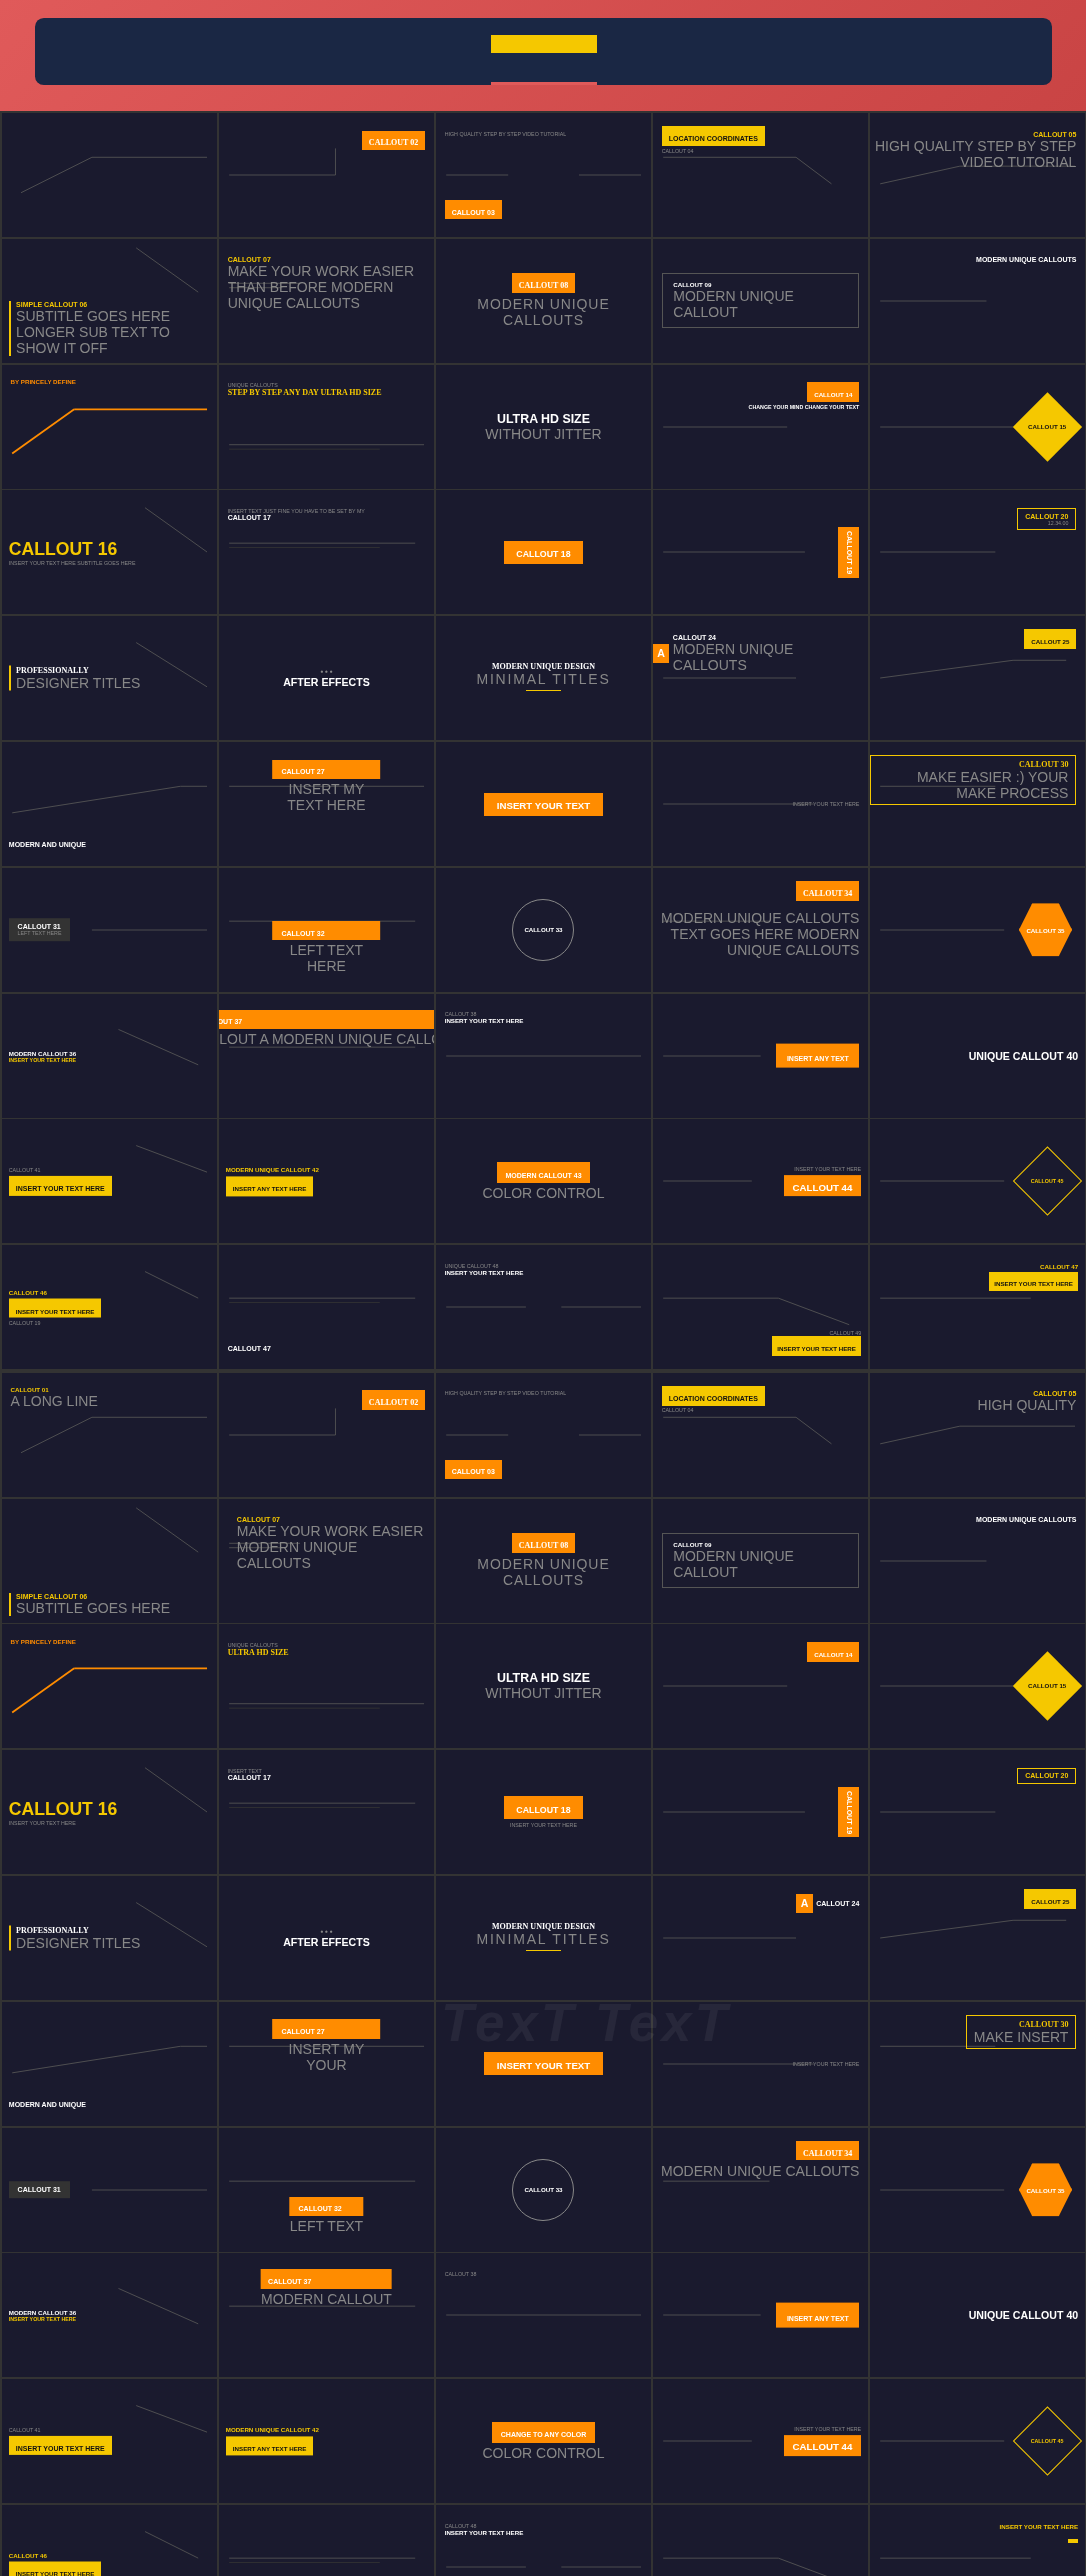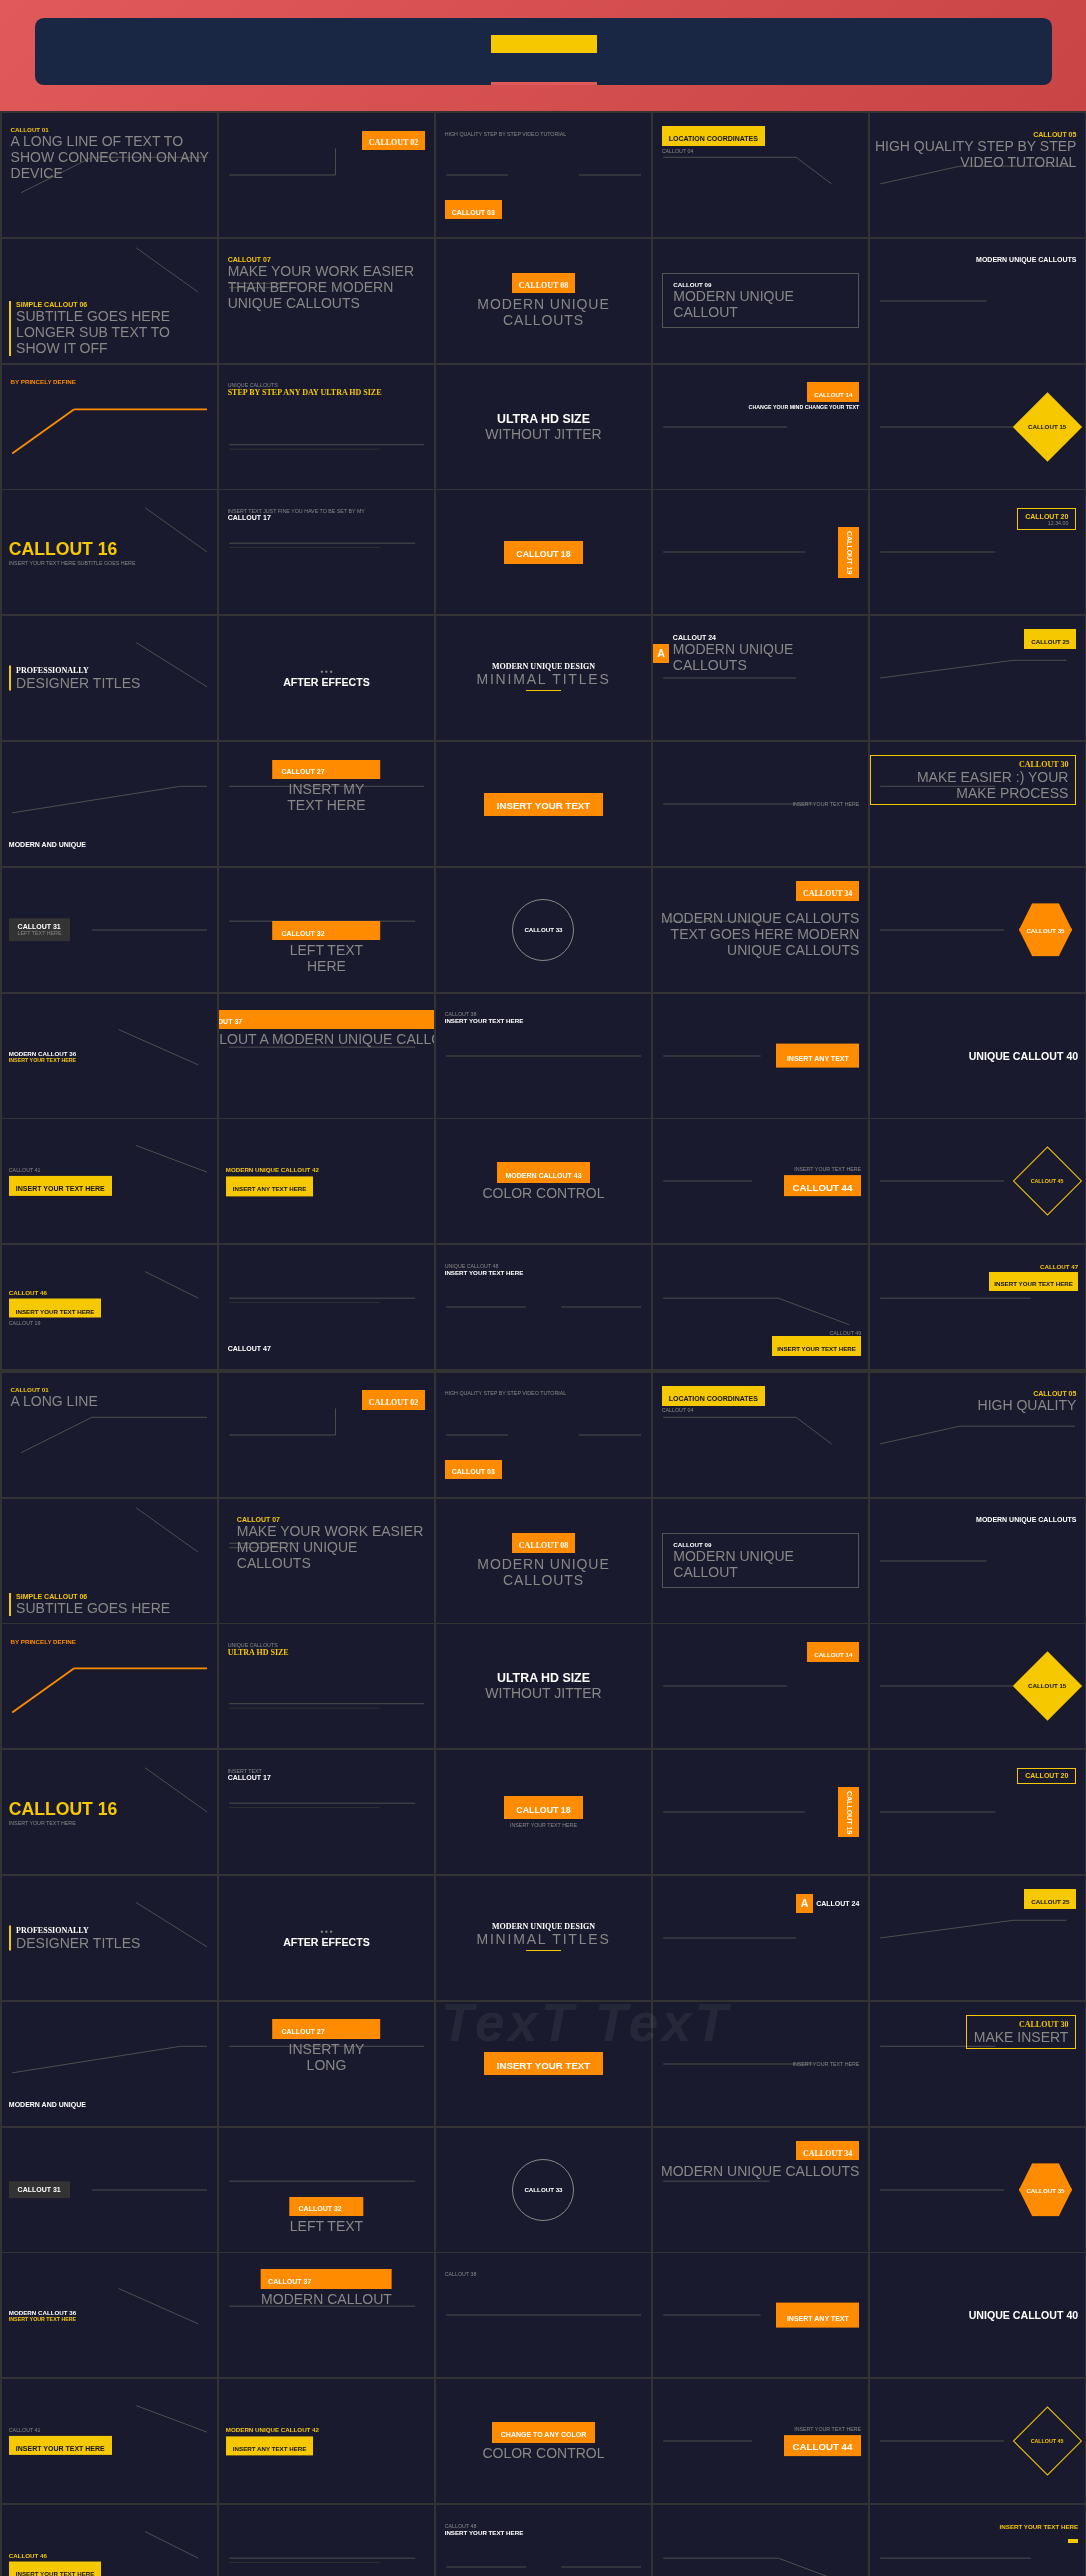--- a/index.html
+++ b/index.html
@@ -111,24 +111,20 @@
     <div class="header-line"></div>
   </div>
 </div>
 
 <div class="grid" id="grid1">
     <div class="cell">
         <svg class="lines" viewBox="0 0 240 140">
         <line x1="20" y1="90" x2="100" y2="50" stroke="#555" stroke-width="1"></line>
         <line x1="100" y1="50" x2="230" y2="50" stroke="#555" stroke-width="1"></line>
       </svg>
-        <div style="position:absolute;top:13.2px;left:8.8px;">
-          <div class="fs7 bold upper yellow">CALLOUT 01</div>
-          <div class="fs5 gray upper">A LONG LINE OF TEXT TO SHOW CONNECTION ON ANY DEVICE</div>
-        </div>
     </div>
     <div class="cell">
         <svg class="lines" viewBox="0 0 240 140">
         <line x1="10" y1="70" x2="130" y2="70" stroke="#555" stroke-width="1"></line>
         <line x1="130" y1="70" x2="130" y2="40" stroke="#555" stroke-width="1"></line>
       </svg>
         <div style="position:absolute;top:17.6px;right:8.8px;text-align:right;">
           <div style="background:#ff8c00;padding:1.8px 7px;display:inline-block;"><span class="fs9 bold upper white">CALLOUT 02</span></div>
           <div class="fs6 gray upper" style="margin-top:1.8px;"></div>
         </div>
@@ -805,21 +801,21 @@
         <div style="position:absolute;bottom:17.6px;left:7px;">
           <div class="fs8 bold upper white">MODERN AND UNIQUE</div>
         </div>
     </div>
     <div class="cell">
         <svg class="lines" viewBox="0 0 240 140">
         <line x1="10" y1="50" x2="230" y2="50" stroke="#555" stroke-width="1"></line>
       </svg>
         <div style="position:absolute;top:17.6px;left:50%;transform:translateX(-50%);">
           <div style="background:#ff8c00;padding:1.8px 8.8px;"><span class="fs8 bold upper white">CALLOUT 27</span></div>
-          <div class="fs5 gray" style="margin-top:1.8px;text-align:center;">INSERT MY LONG</div>
+          <div class="fs5 gray" style="margin-top:1.8px;text-align:center;">INSERT MY YOUR</div>
         </div>
     </div>
     <div class="cell">
         <div style="text-align:center;width:100%;">
           <div style="background:#ff8c00;padding:3.5px 12.4px;display:inline-block;"><span class="fs11 bold upper white">INSERT YOUR TEXT</span></div>
         </div>
     </div>
     <div class="cell">
         <svg class="lines" viewBox="0 0 240 140">
         <line x1="10" y1="70" x2="180" y2="70" stroke="#555" stroke-width="1"></line>

